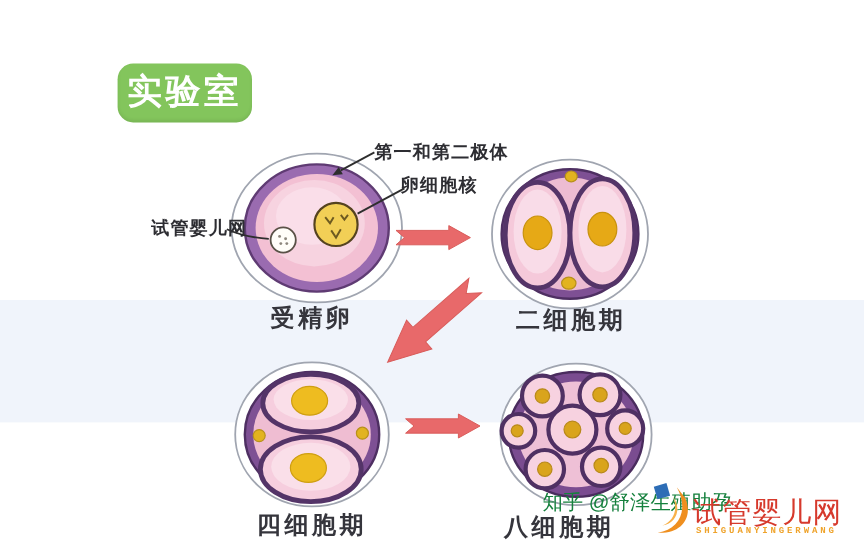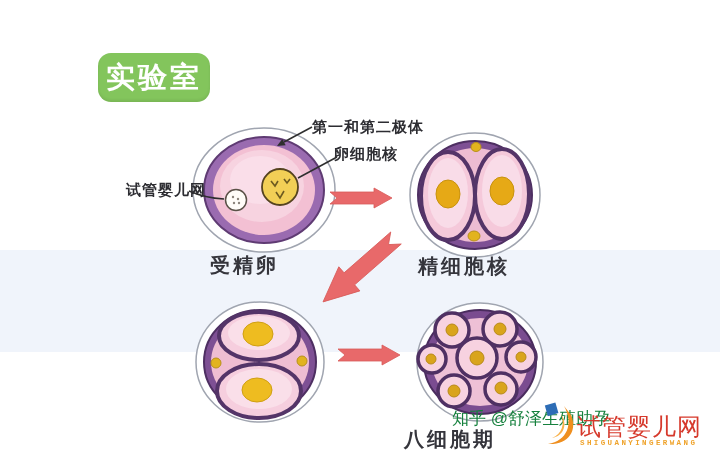--- a/index.html
+++ b/index.html
@@ -9,21 +9,21 @@
   }
   .band{position:absolute;left:0;top:250px;width:720px;height:102px;background:#f0f4fb;}
   .art{position:absolute;left:0;top:0;}
   .badge{
     position:absolute;left:98px;top:53px;width:112px;height:49px;
     background:#83c55c;border-radius:13px;color:#ffffff;font-weight:bold;
     font-size:29px;line-height:49px;text-align:center;letter-spacing:3px;
     box-shadow:inset 0 -2px 3px rgba(0,0,0,0.08);
   }
   .ann{position:absolute;color:#2d2d32;font-weight:bold;font-size:15px;white-space:nowrap;letter-spacing:1px;}
-  .stage-label{position:absolute;color:#35353c;font-weight:bold;font-size:20px;letter-spacing:3px;white-space:nowrap;}
+  .stage-label{position:absolute;color:#35353c;font-weight:bold;font-size:20px;text-align:center;letter-spacing:3px;white-space:nowrap;}
   .wm-zhihu{position:absolute;left:452px;top:407px;width:260px;font-size:17px;color:#15803d;white-space:nowrap;z-index:1;}
   .wm-site{position:absolute;left:538px;top:396px;width:180px;height:58px;z-index:2;}
   .wm-site .logo{position:absolute;left:0;top:2px;}
   .wm-site .site-name{position:absolute;left:39px;top:15px;font-size:24px;font-weight:400;color:#d6392c;letter-spacing:1px;white-space:nowrap;}
   .wm-site .site-roman{position:absolute;left:42px;top:43px;font-size:7.5px;font-weight:bold;color:#efa32b;letter-spacing:2.4px;white-space:nowrap;font-family:Liberation Mono, monospace;}
 </style>
 </head>
 <body>
 
 <div class="canvas">
@@ -127,21 +127,22 @@
     </g>
   </svg>
 
   <div class="badge">实验室</div>
 
   <div class="ann" style="left:312px;top:118px;">第一和第二极体</div>
   <div class="ann" style="left:334px;top:145px;">卵细胞核</div>
   <div class="ann" style="left:126px;top:181px;">试管婴儿网</div>
 
   <div class="stage-label" style="left:210px;top:252px;width:100px;">受精卵</div>
-  <div class="stage-label" style="left:418px;top:253px;width:116px;">精细胞核</div>
+  <div class="stage-label" style="left:418px;top:253px;width:116px;">二细胞期</div>
+  <div class="stage-label" style="left:198px;top:424px;width:124px;">四细胞期</div>
   <div class="stage-label" style="left:404px;top:426px;width:124px;z-index:2;">八细胞期</div>
 
   <div class="wm-zhihu">知乎 @舒泽生殖助孕</div>
 
   <div class="wm-site">
     <svg class="logo" width="40" height="50" viewBox="0 0 40 50">
       <rect x="8" y="6" width="11" height="11" transform="rotate(-16 13 11)" fill="#2d6db6"></rect>
       <path d="M10 46 C29 43 36 26 26 8 L33 17 C40 33 30 47 10 46 Z" fill="#ef8f1f"></path>
       <path d="M14 40 C24 36 27 26 23 16 C30 26 26 38 14 40 Z" fill="#f8b14a"></path>
     </svg>

